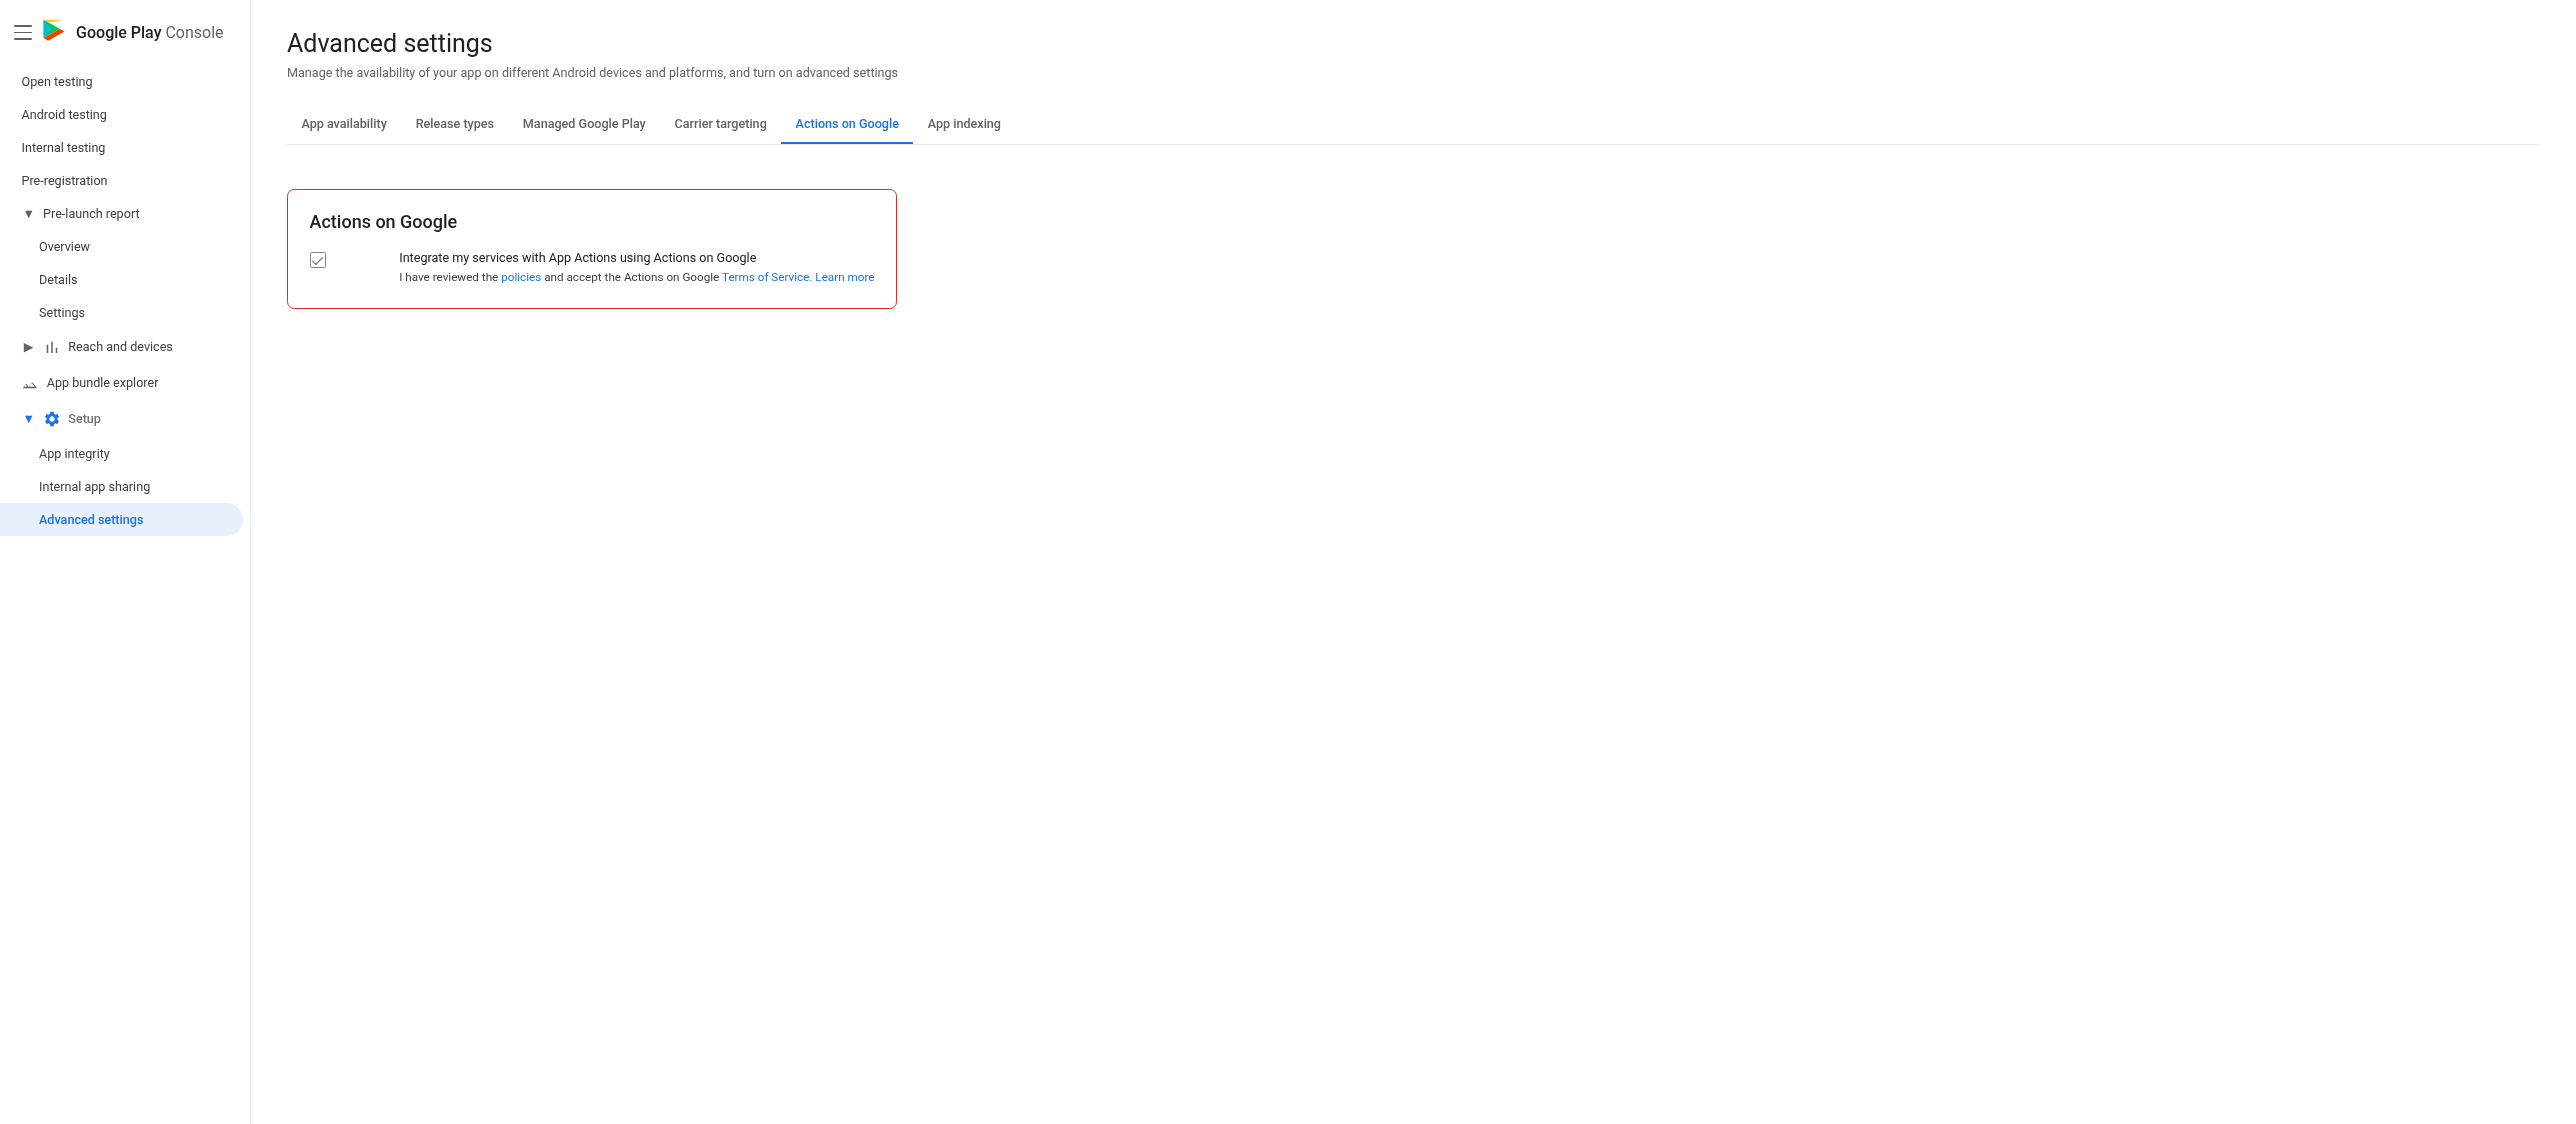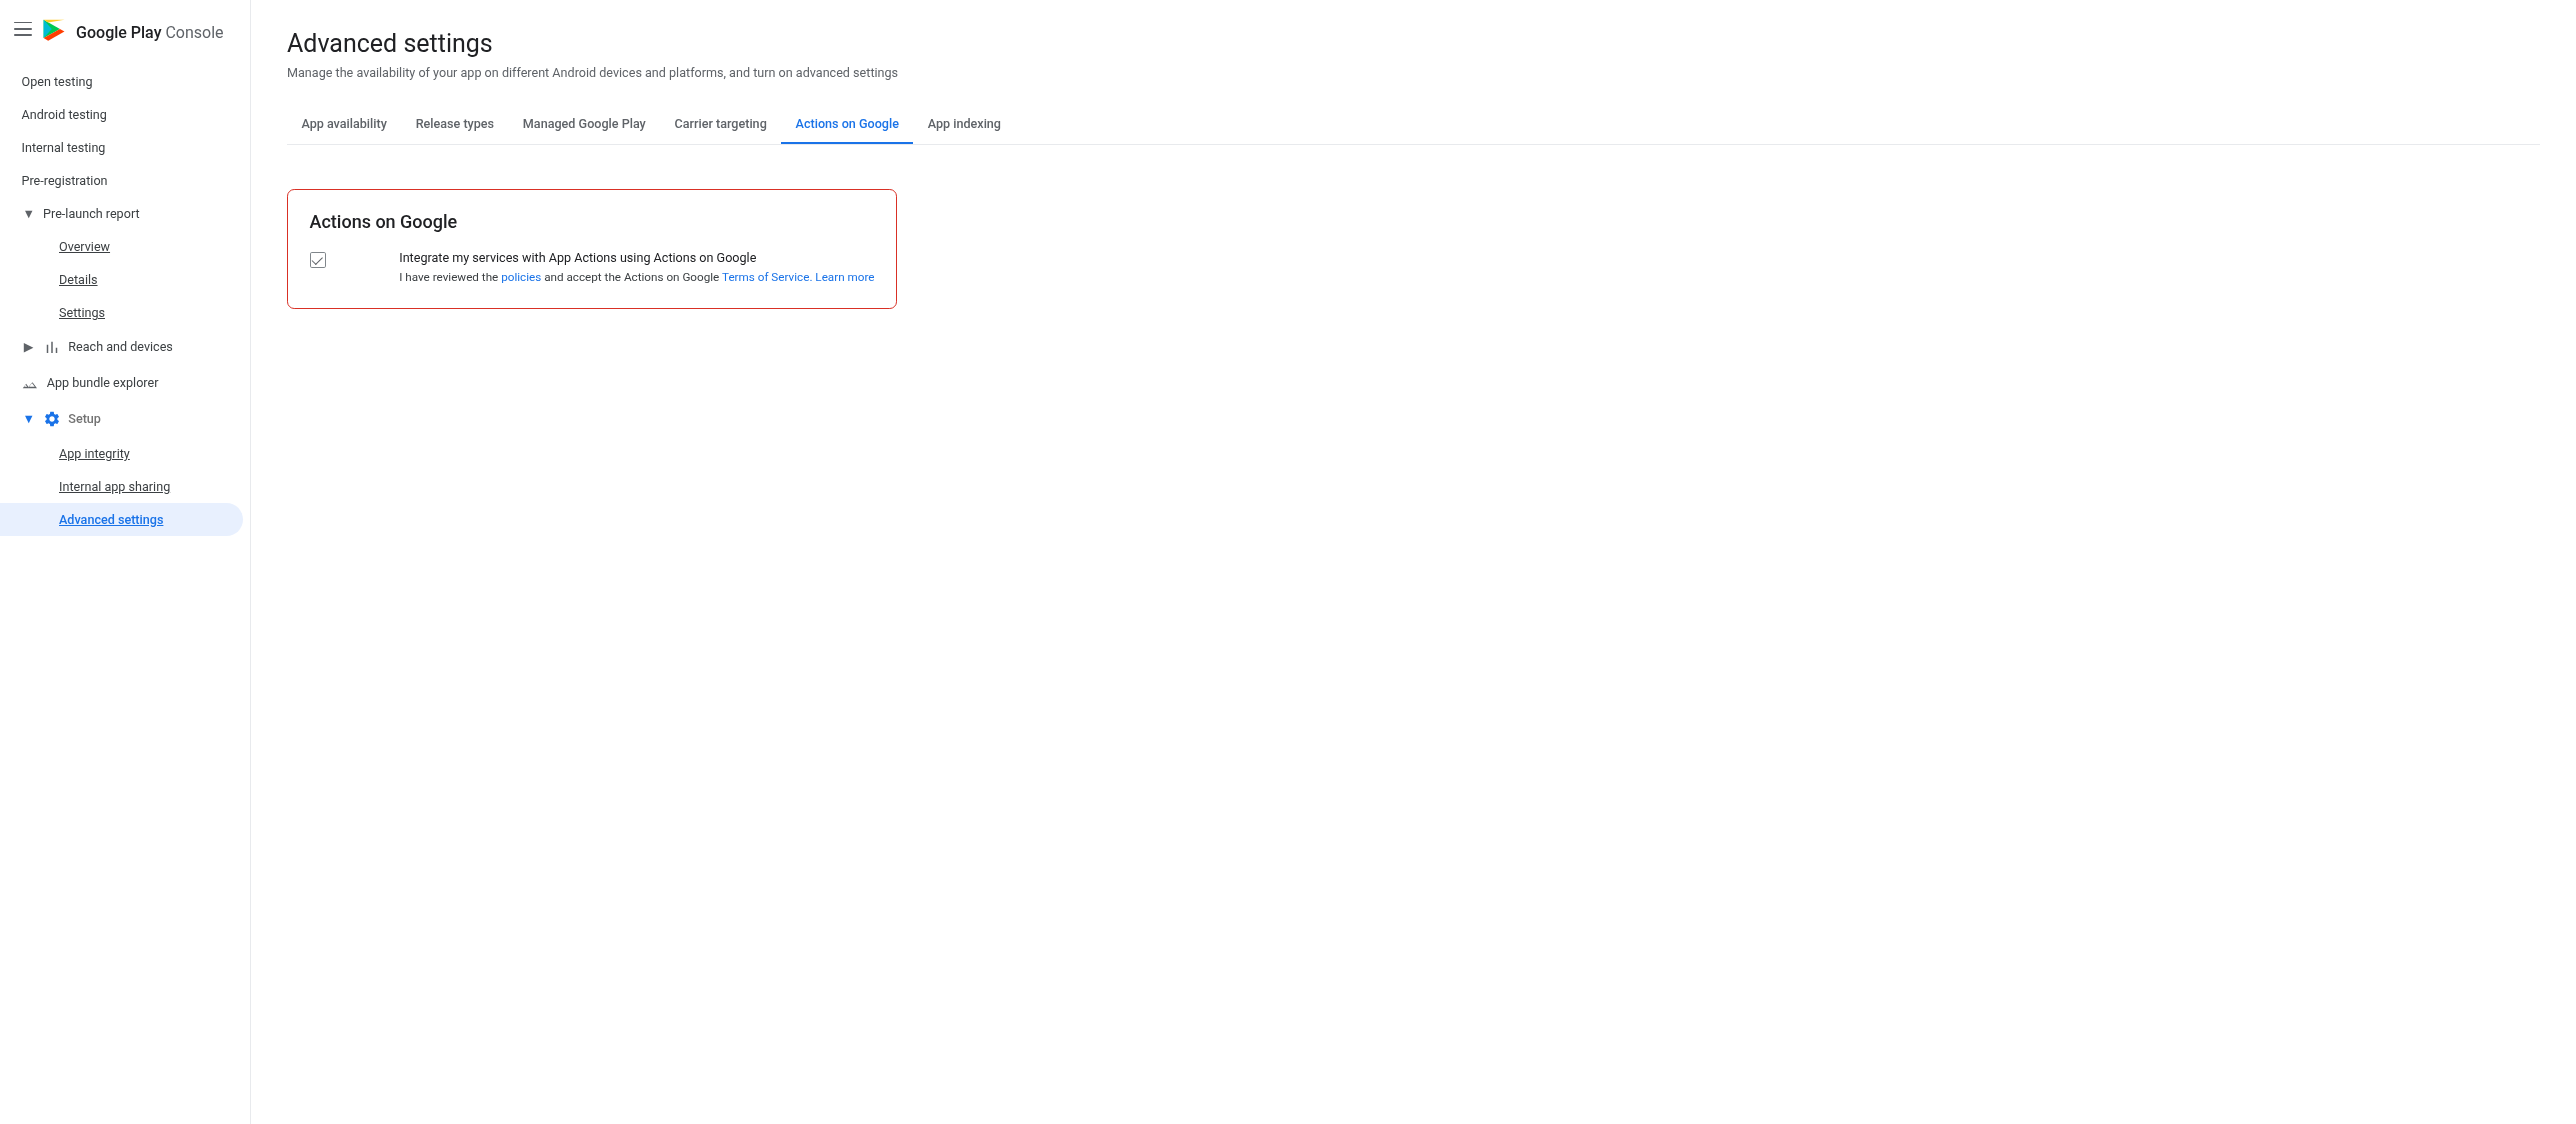--- a/index.html
+++ b/index.html
@@ -12,21 +12,21 @@
       background: #fff;
       border-right: 0.9px solid #e8eaed;
       display: flex;
       flex-direction: column;
       overflow-y: auto;
       padding: 7.2px 0;
     }
 
     .sidebar-header {
       display: flex;
-      align-items: flex-start;
+      align-items: center;
       padding: 10.8px 14.4px;
       gap: 4px;
     }
 
     .hamburger-icon {
       width: 21.5px;
       height: 21.5px;
       display: flex;
       flex-direction: column;
       justify-content: center;
@@ -80,23 +80,22 @@
       margin-right: 7.2px;
       position: relative;
       gap: 7.2px;
     }
     .nav-item.active {
       background: #e8f0fe;
       color: #1a73e8;
       font-weight: 500;
     }
     .nav-item.sub {
-      padding-left: 59px;
-      font-size: 12.6px;
-      text-decoration: underline;
+      padding-left: 39px;
+      font-size: 12.6px;
     }
 
     .nav-icon {
       width: 18px;
       height: 18px;
       display: flex;
       align-items: center;
       justify-content: center;
       flex-shrink: 0;
     }

